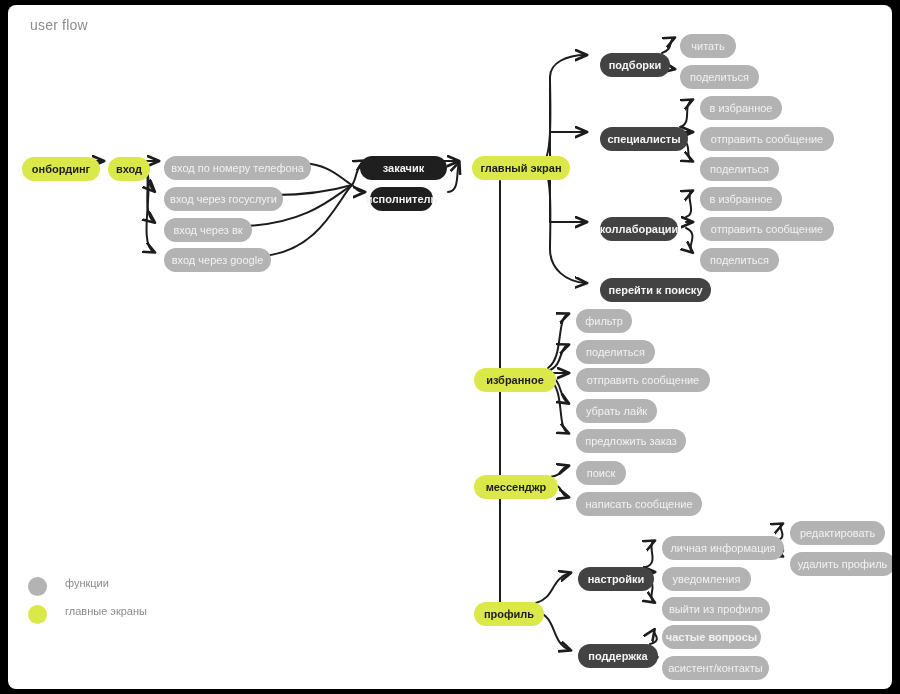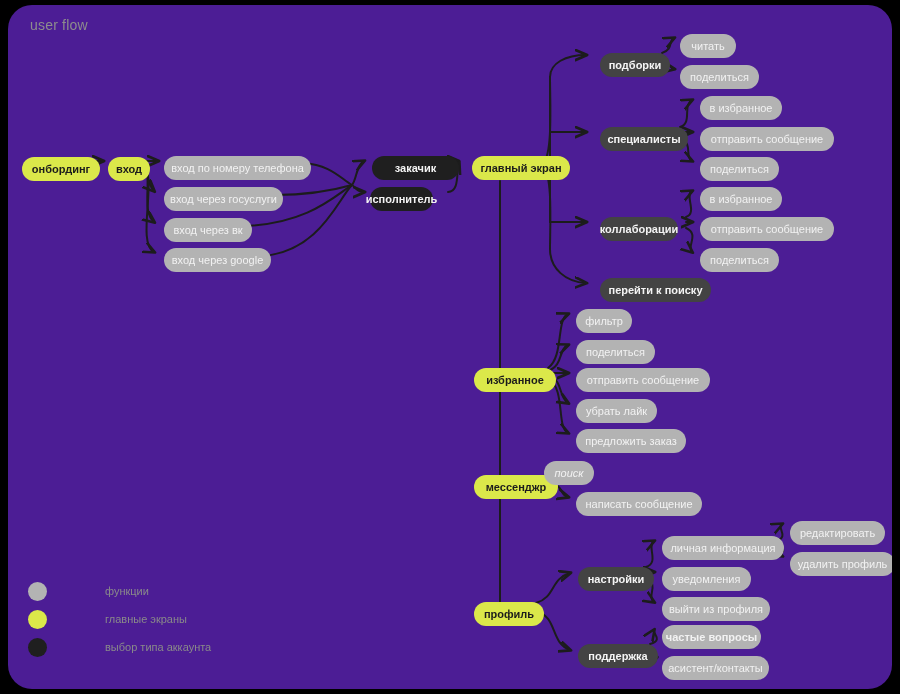--- a/index.html
+++ b/index.html
@@ -1,27 +1,27 @@
 <!DOCTYPE html>
 <html><head>
 <meta charset="utf-8">
 <style>
   html,body{margin:0;padding:0;background:#000;}
   body{width:900px;height:694px;overflow:hidden;font-family:"Liberation Sans",sans-serif;}
-  #card{position:absolute;left:8px;top:5px;width:884px;height:684px;background:#4c1d95;border-radius:24px;overflow:hidden;}
+  #card{position:absolute;left:8px;top:5px;width:884px;height:684px;background:#ffffff;border-radius:8px;overflow:hidden;}
   #title{position:absolute;left:22px;top:12px;font-size:14px;color:#8d8d8d;letter-spacing:.2px;}
   svg#edges{position:absolute;left:0;top:0;width:884px;height:684px;pointer-events:none;}
   .node{position:absolute;box-sizing:border-box;display:flex;align-items:center;justify-content:center;
         border-radius:999px;font-size:11px;font-weight:bold;white-space:nowrap;padding:0 11px;height:24px;}
   .n-func{background:#b3b3b3;color:#f2f2f2;font-weight:normal;}
   .n-main{background:#dbe84a;color:#1c1c1c;}
   .n-sect{background:#434343;color:#f4f4f4;}
   .n-acct{background:#1f1f1f;color:#f4f4f4;}
   #legend{position:absolute;left:20px;top:572px;}
-  .lg-row{display:flex;align-items:center;height:28px;gap:40px;}
+  .lg-row{display:flex;align-items:flex-start;height:28px;}
   .lg-dot{width:19px;height:19px;border-radius:50%;flex:none;}
   .lg-lab{margin-left:18px;font-size:11px;color:#8a8a8a;}
 </style>
 </head>
 <body>
 
 <div id="card">
   <div id="title">user flow</div>
 
   <svg id="edges" viewBox="0 0 884 684">
@@ -99,21 +99,21 @@
     </g>
   </svg>
 
   <div id="nodes-layer">
       <div class="node n-main" style="left: 14px; top: 152px; width: 78px;">онбординг</div>
       <div class="node n-main" style="left: 100px; top: 152px; width: 42px;">вход</div>
       <div class="node n-func" style="left: 156px; top: 151px; width: 147px;">вход по номеру телефона</div>
       <div class="node n-func" style="left: 156px; top: 182px; width: 119px;">вход через госуслуги</div>
       <div class="node n-func" style="left: 156px; top: 213px; width: 88px;">вход через вк</div>
       <div class="node n-func" style="left: 156px; top: 243px; width: 107px;">вход через google</div>
-      <div class="node n-acct" style="left: 364px; top: 151px; width: 87px;">закачик</div>
+      <div class="node n-acct" style="left: 352px; top: 151px; width: 87px;">закачик</div>
       <div class="node n-acct" style="left: 362px; top: 182px; width: 63px;">исполнитель</div>
       <div class="node n-main" style="left: 464px; top: 151px; width: 98px;">главный экран</div>
       <div class="node n-sect" style="left: 592px; top: 48px; width: 70px;">подборки</div>
       <div class="node n-func" style="left: 672px; top: 29px; width: 56px;">читать</div>
       <div class="node n-func" style="left: 672px; top: 60px; width: 79px;">поделиться</div>
       <div class="node n-sect" style="left: 592px; top: 122px; width: 88px;">специалисты</div>
       <div class="node n-func" style="left: 692px; top: 91px; width: 82px;">в избранное</div>
       <div class="node n-func" style="left: 692px; top: 122px; width: 134px;">отправить сообщение</div>
       <div class="node n-func" style="left: 692px; top: 152px; width: 79px;">поделиться</div>
       <div class="node n-sect" style="left: 592px; top: 212px; width: 78px;">коллаборации</div>
@@ -121,21 +121,21 @@
       <div class="node n-func" style="left: 692px; top: 212px; width: 134px;">отправить сообщение</div>
       <div class="node n-func" style="left: 692px; top: 243px; width: 79px;">поделиться</div>
       <div class="node n-sect" style="left: 592px; top: 273px; width: 111px;">перейти к поиску</div>
       <div class="node n-main" style="left: 466px; top: 363px; width: 82px;">избранное</div>
       <div class="node n-func" style="left: 568px; top: 304px; width: 56px;">фильтр</div>
       <div class="node n-func" style="left: 568px; top: 335px; width: 79px;">поделиться</div>
       <div class="node n-func" style="left: 568px; top: 363px; width: 134px;">отправить сообщение</div>
       <div class="node n-func" style="left: 568px; top: 394px; width: 81px;">убрать лайк</div>
       <div class="node n-func" style="left: 568px; top: 424px; width: 110px;">предложить заказ</div>
       <div class="node n-main" style="left: 466px; top: 470px; width: 84px;">мессенджр</div>
-      <div class="node n-func" style="left: 536px; top: 456px; width: 50px; font-style: italic;">поиск</div>
+      <div class="node n-func" style="left: 568px; top: 456px; width: 50px;">поиск</div>
       <div class="node n-func" style="left: 568px; top: 487px; width: 126px;">написать сообщение</div>
       <div class="node n-main" style="left: 466px; top: 597px; width: 70px;">профиль</div>
       <div class="node n-sect" style="left: 570px; top: 562px; width: 76px;">настройки</div>
       <div class="node n-func" style="left: 654px; top: 531px; width: 122px;">личная информация</div>
       <div class="node n-func" style="left: 654px; top: 562px; width: 89px;">уведомления</div>
       <div class="node n-func" style="left: 654px; top: 592px; width: 108px;">выйти из профиля</div>
       <div class="node n-func" style="left: 782px; top: 516px; width: 95px;">редактировать</div>
       <div class="node n-func" style="left: 782px; top: 547px; width: 105px;">удалить профиль</div>
       <div class="node n-sect" style="left: 570px; top: 639px; width: 80px;">поддержка</div>
       <div class="node n-func" style="left: 654px; top: 620px; width: 99px; font-weight: bold;">частые вопросы</div>
@@ -144,18 +144,14 @@
 
   <div id="legend">
       <div class="lg-row">
         <div class="lg-dot" style="background: rgb(179, 179, 179);"></div>
         <div class="lg-lab">функции</div>
       </div>
       <div class="lg-row">
         <div class="lg-dot" style="background: rgb(219, 232, 74);"></div>
         <div class="lg-lab">главные экраны</div>
       </div>
-      <div class="lg-row">
-        <div class="lg-dot" style="background: rgb(31, 31, 31);"></div>
-        <div class="lg-lab">выбор типа аккаунта</div>
-      </div>
     </div>
 </div>
 
 </body></html>

